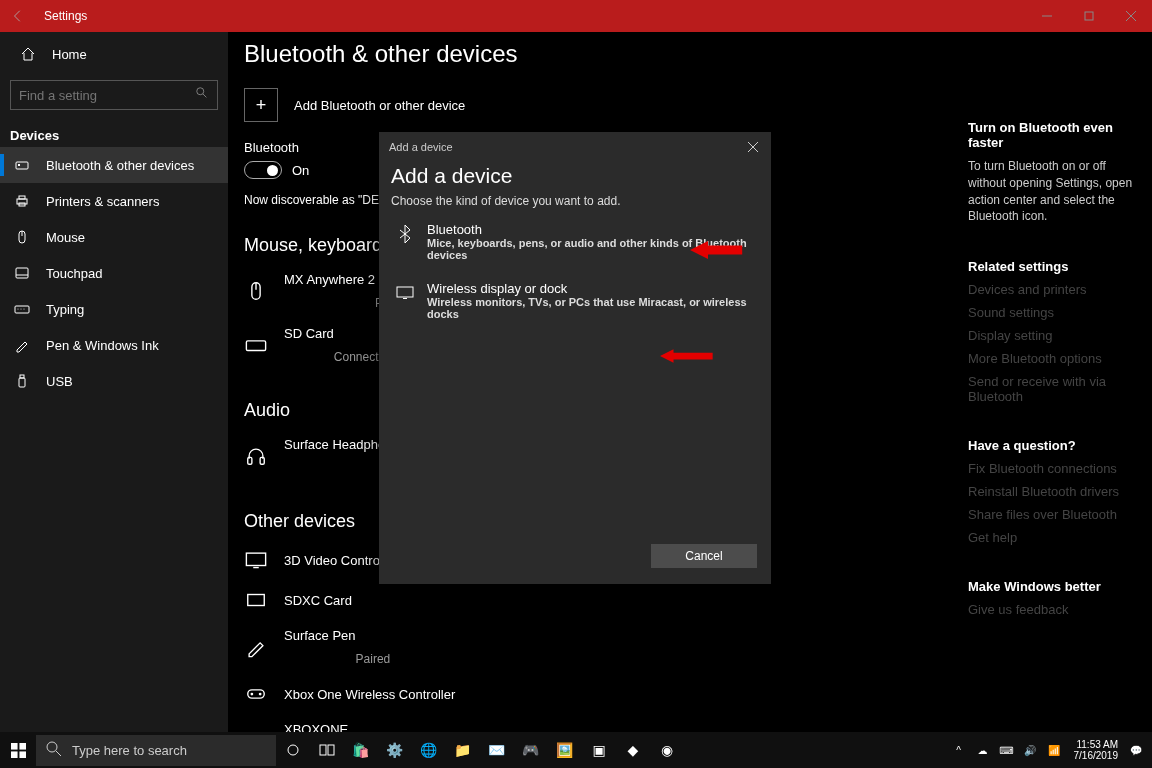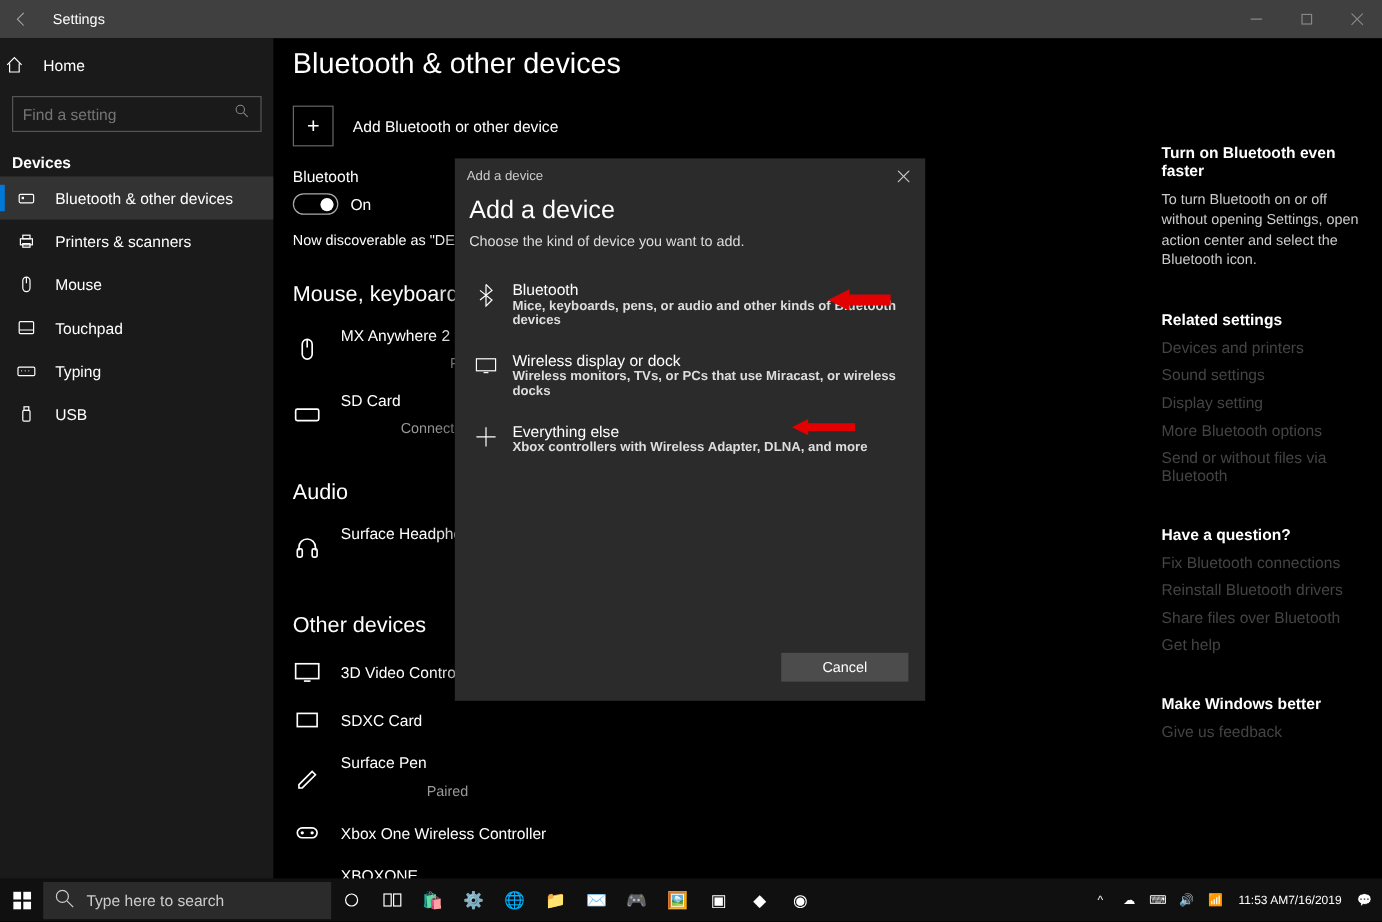--- a/index.html
+++ b/index.html
@@ -1,28 +1,28 @@
 <!DOCTYPE html>
 <html><head>
 <meta charset="utf-8">
 <style>
   * { box-sizing: border-box; margin: 0; padding: 0; font-family: "Segoe UI", sans-serif; }
   body { width: 1152px; height: 768px; background: #000; color: #fff; overflow: hidden; position: relative; }
   
   
-  .titlebar { height: 32px; display: flex; align-items: center; justify-content: space-between; background: #404040; }
+  .titlebar { height: 32px; display: flex; align-items: center; justify-content: space-between; background: #b91c1c; }
   .titlebar-left { display: flex; align-items: center; }
   .back-btn { width: 36px; height: 32px; display: flex; align-items: center; justify-content: center; color: #aaa; }
   .titlebar-title { font-size: 12px; color: #fff; padding-left: 8px; }
   .titlebar-btns { display: flex; }
   .titlebar-btn { width: 42px; height: 30px; display: flex; align-items: center; justify-content: center; color: #888; font-size: 10px;}
   
   
   .sidebar { position: absolute; left: 0; top: 32px; width: 228px; height: 705px; background: #1a1a1a; }
-  .home-row { display: flex; align-items: center; height: 36px; padding-left: 4px; gap: 16px; font-size: 13px; margin-top:4px;}
+  .home-row { display: flex; align-items: center; height: 36px; padding-left: 20px; gap: 16px; font-size: 13px; margin-top:4px;}
   .search-wrap { padding: 8px 10px; }
   .search-box { display:flex; align-items:center; border:1px solid #555; height:30px; padding:0 8px;}
   .search-box input { flex:1; background:transparent; border:none; color:#aaa; font-size:13px; outline:none}
   .sidebar-hdr { padding: 10px 10px 4px 10px; font-size: 13px; font-weight: 600; }
   .sidebar-item { display: flex; align-items: center; height: 36px; padding-left: 14px; gap: 16px; font-size: 13px; color: #fff; }
   .sidebar-item.active { background: #333; }
   .sidebar-item.active::before { content:""; position:absolute; left:0; width:4px; height:22px; background:#0078d7;}
   .sidebar-item { position:relative; }
   .sb-icon { width:16px; height:16px; display:flex; align-items:center; justify-content:center; color:#fff;}
   
@@ -53,42 +53,42 @@
   .r-section { margin-top:34px;}
   .r-link { display:block; color:#444; margin:8px 0; font-size:13px;}
   
   
   .dialog { position:absolute; left:379px; top:132px; width:392px; height:452px; background:#2b2b2b; box-shadow:0 4px 24px rgba(0,0,0,0.6); display:flex; flex-direction:column;}
   .dlg-titlebar { display:flex; justify-content:space-between; align-items:center; padding:4px 8px 0 10px; height:26px;}
   .dlg-tb-text { font-size:11px; color:#ccc;}
   .dlg-close { width:20px; height:20px; display:flex; align-items:center; justify-content:center; color:#ccc; font-size:12px;}
   .dlg-body { padding: 6px 12px; flex:1;}
   .dlg-heading { font-size:21px; font-weight:400; margin-bottom:6px;}
-  .dlg-sub { font-size:12px; color:#ddd; margin-bottom:16px;}
+  .dlg-sub { font-size:12px; color:#ddd; margin-bottom:4px;}
   .dlg-opt { display:flex; gap:12px; padding:10px 4px; align-items:flex-start;}
   .dlg-opt-icon { width:20px; height:20px; display:flex; align-items:center; justify-content:center; margin-top:2px;}
   .dlg-opt-text { flex:1;}
   .dlg-opt-title { font-size:13px;}
   .dlg-opt-desc { font-size:11px; font-weight:600; color:#ddd;}
   .dlg-footer { display:flex; justify-content:flex-end; padding:10px 14px 16px;}
   .dlg-btn { width:106px; height:24px; background:#4c4c4c; color:#fff; font-size:12px; border:none; display:flex; align-items:center; justify-content:center;}
   
   
   .arrow { position:absolute; width:54px; height:24px; }
   .arrow svg { width:100%; height:100%;}
   
   
   .taskbar { position:absolute; left:0; bottom:0; width:100%; height:36px; background:#101010; display:flex; align-items:center;}
   .start-btn { width:36px; height:31px; display:flex; align-items:center; justify-content:center;}
   .tb-search { flex:0 0 240px; height:31px; background:#2b2b2b; display:flex; align-items:center; padding:0 10px; gap:10px; color:#ccc; font-size:13px;}
   .tb-icons { display:flex; height:31px;}
   .tb-icon { width:34px; height:31px; display:flex; align-items:center; justify-content:center; color:#fff; font-size:14px;}
   .tb-right { margin-left:auto; display:flex; align-items:center; gap:6px; padding-right:6px; font-size:10px; color:#fff;}
   .tb-tray-icon { width:18px; height:18px; display:flex; align-items:center; justify-content:center;}
-  .tb-clock { display:flex; flex-direction:row; align-items:flex-end; line-height:1.1; padding:0 4px;}
+  .tb-clock { display:flex; flex-direction:column; align-items:flex-end; line-height:1.1; padding:0 4px;}
 </style>
 </head>
 <body>
 
 <div class="titlebar">
   <div class="titlebar-left">
     <div class="back-btn">
       <svg width="14" height="14" viewBox="0 0 16 16">
           <path d="M10 2 L4 8 L10 14" stroke="#aaa" stroke-width="1" fill="none"></path>
         </svg>
@@ -175,20 +175,28 @@
   <div class="sidebar-item">
     <span class="sb-icon">
         <svg width="16" height="16" viewBox="0 0 16 16">
           <rect x="1" y="5" width="14" height="7" rx="1" stroke="#fff" fill="none"></rect>
           <circle cx="4" cy="8" r="0.5" fill="#fff"></circle>
           <circle cx="7" cy="8" r="0.5" fill="#fff"></circle>
           <circle cx="10" cy="8" r="0.5" fill="#fff"></circle>
         </svg>
       </span>
     <span>Typing</span>
+  </div>
+  <div class="sidebar-item">
+    <span class="sb-icon">
+        <svg width="16" height="16" viewBox="0 0 16 16">
+          <path d="M3 13 L11 5 L13 7 L5 15 L3 15 Z" stroke="#fff" fill="none"></path>
+        </svg>
+      </span>
+    <span>Pen &amp; Windows Ink</span>
   </div>
   <div class="sidebar-item">
     <span class="sb-icon">
         <svg width="16" height="16" viewBox="0 0 16 16">
           <rect x="6" y="2" width="4" height="3" stroke="#fff" fill="none"></rect>
           <rect x="5" y="5" width="6" height="9" rx="1" stroke="#fff" fill="none"></rect>
         </svg>
       </span>
     <span>USB</span>
   </div>
@@ -313,21 +321,21 @@
 
   <div class="right-panel">
     <div class="r-heading">Turn on Bluetooth even faster</div>
     <div class="r-text">To turn Bluetooth on or off without opening Settings, open action center and select the Bluetooth icon.</div>
     <div class="r-section">
       <div class="r-heading">Related settings</div>
       <a class="r-link">Devices and printers</a>
       <a class="r-link">Sound settings</a>
       <a class="r-link">Display setting</a>
       <a class="r-link">More Bluetooth options</a>
-      <a class="r-link">Send or without files via Bluetooth</a>
+      <a class="r-link">Send or receive with via Bluetooth</a>
     </div>
     <div class="r-section">
       <div class="r-heading">Have a question?</div>
       <a class="r-link">Fix Bluetooth connections</a>
       <a class="r-link">Reinstall Bluetooth drivers</a>
       <a class="r-link">Share files over Bluetooth</a>
       <a class="r-link">Get help</a>
     </div>
     <div class="r-section">
       <div class="r-heading">Make Windows better</div>
@@ -368,32 +376,20 @@
             <rect x="1" y="1" width="16" height="10" stroke="#fff" fill="none"></rect>
             <rect x="7" y="12" width="4" height="1" fill="#fff"></rect>
           </svg>
         </div>
       <div class="dlg-opt-text">
         <div class="dlg-opt-title">Wireless display or dock</div>
         <div class="dlg-opt-desc">Wireless monitors, TVs, or PCs that use Miracast, or wireless docks</div>
       </div>
     </div>
 
-    <div class="dlg-opt">
-      <div class="dlg-opt-icon">
-          <svg width="18" height="18" viewBox="0 0 18 18">
-            <line x1="9" y1="1" x2="9" y2="17" stroke="#fff"></line>
-            <line x1="1" y1="9" x2="17" y2="9" stroke="#fff"></line>
-          </svg>
-        </div>
-      <div class="dlg-opt-text">
-        <div class="dlg-opt-title">Everything else</div>
-        <div class="dlg-opt-desc">Xbox controllers with Wireless Adapter, DLNA, and more</div>
-      </div>
-    </div>
   </div>
   <div class="dlg-footer">
     <button class="dlg-btn">Cancel</button>
   </div>
 </div>
 
 <div class="arrow" style="left:690px; top:238px;">
   <svg viewBox="0 0 60 24">
       <polygon points="0,12 20,2 20,7 58,7 58,17 20,17 20,22" fill="#e30000"></polygon>
     </svg>

